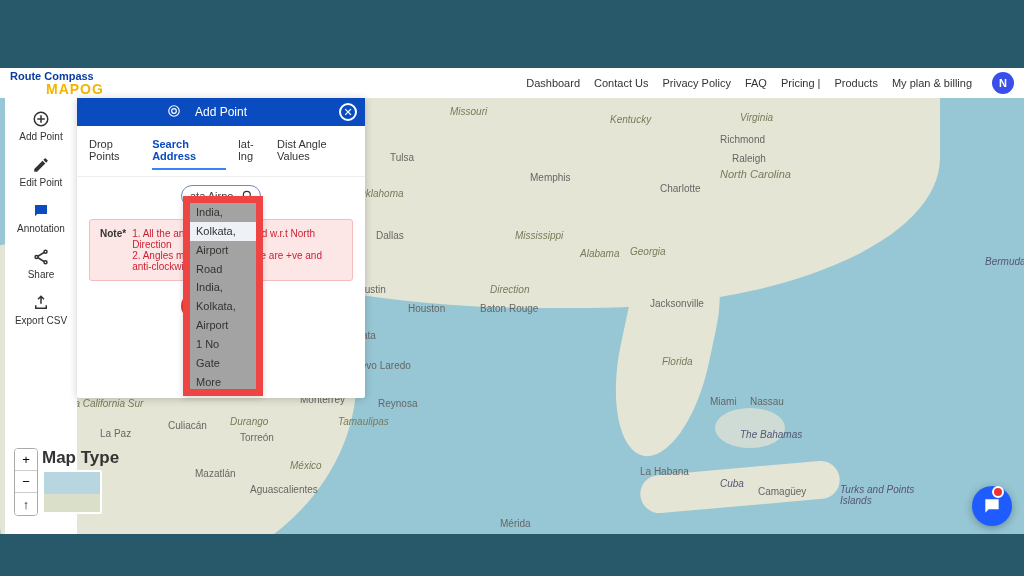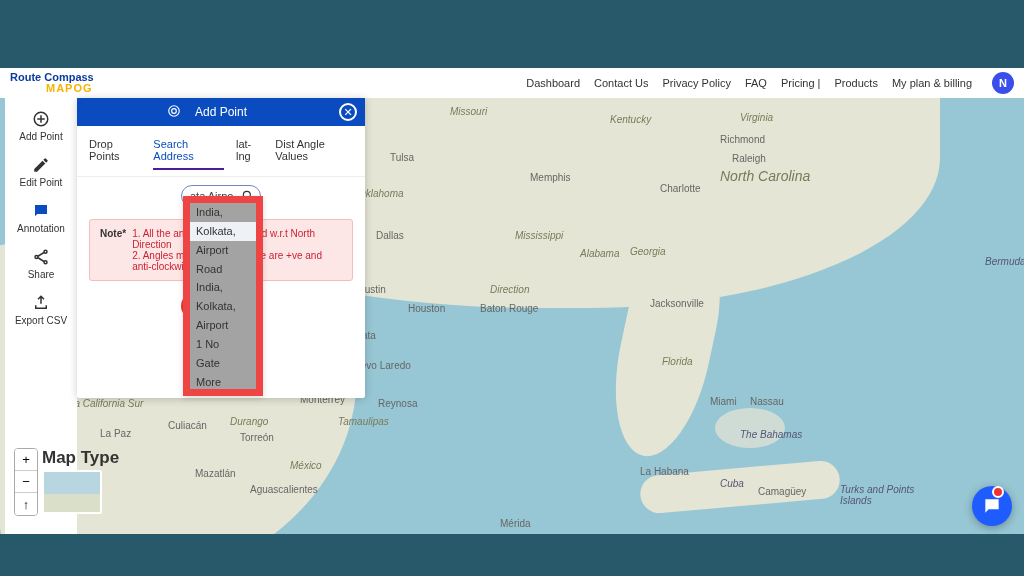--- a/index.html
+++ b/index.html
@@ -1,21 +1,21 @@
 <!DOCTYPE html>
 <html><head>
 <meta charset="utf-8">
 <style>
   * { margin: 0; padding: 0; box-sizing: border-box; font-family: Arial, Helvetica, sans-serif; }
   html, body { width: 1024px; height: 576px; overflow: hidden; background: #27596a; }
   .stage { position: relative; width: 1024px; height: 576px; border-radius: 21px; }
   .topbar { position: absolute; top: 68px; left: 0; right: 0; height: 30px; background: #fff; display: flex; align-items: center; padding: 0 10px; }
   .brand { display:flex; flex-direction:column; line-height:1; }
   .brand .t1 { color:#0a3c9e; font-weight:700; font-size:11px; }
-  .brand .t2 { color:#f4b400; font-weight:700; font-size:11px; letter-spacing:1px; margin-left:12px;padding-left:24px; }
+  .brand .t2 { color:#f4b400; font-weight:700; font-size:14px; letter-spacing:1px; margin-left:12px;padding-left:24px; }
   .topnav { margin-left:auto; display:flex; align-items:center; gap:14px; font-size:11px; color:#333; }
   .topnav span { cursor:pointer; }
   .avatar { width:22px; height:22px; border-radius:50%; background:#3a4eea; color:#fff; display:flex; align-items:center; justify-content:center; font-size:11px; font-weight:600; margin-left:6px;}
 
   .sidebar { position:absolute; top:98px; left:5px; width:72px; bottom:42px; background:#fff; padding:8px 0; display:flex; flex-direction:column; align-items:center; gap:6px; }
   .side-item { display:flex; flex-direction:column; align-items:center; gap:3px; font-size:10px; color:#333; cursor:pointer; padding:4px 0;}
   .side-item svg { width:18px; height:18px; }
 
   .map { position:absolute; top:98px; left:0; right:0; bottom:42px; background:#c8dfe3; overflow:hidden; }
   .water { position:absolute; inset:0; background:#97c7d4; }
@@ -27,21 +27,21 @@
   .land.l5  { left:715px; top:310px; width:70px; height:40px; border-radius:50%; opacity:.7; }
   .maplabel { position:absolute; font-size:10px; color:#666; pointer-events:none; }
   .maplabel.state { font-style:italic; color:#7a7a5a; }
 
   .addpoint { position:absolute; top:98px; left:77px; width:288px; height:300px; background:#fff; border-radius:2px; box-shadow:0 1px 8px rgba(0,0,0,.2); display:flex; flex-direction:column; }
   .ap-head { background:#0a4cc0; color:#fff; height:28px; display:flex; align-items:center; justify-content:center; position:relative; font-size:12px; font-weight:500; }
   .ap-head .gear { position:absolute; left:50%; transform:translateX(-54px); top:6px; }
   .ap-close { position:absolute; right:8px; top:5px; width:18px; height:18px; border:2px solid #fff; border-radius:50%; display:flex; align-items:center; justify-content:center; font-size:11px; cursor:pointer;}
   .ap-tabs { display:flex; gap:12px; padding:12px 12px 6px; font-size:11px; color:#333; border-bottom:1px solid #eee; }
   .ap-tabs .tab { cursor:pointer; padding-bottom:6px; }
-  .ap-tabs .tab.active { color:#0a4cc0; border-bottom:2px solid #4c1d95; font-weight:400;}
+  .ap-tabs .tab.active { color:#0a4cc0; border-bottom:2px solid #3b82f6; font-weight:700;}
   .ap-body { padding:8px 12px 12px; display:flex; flex-direction:column; align-items:center; gap:12px; position:relative; }
   .searchwrap { position:relative; width:80px; align-self:center;}
   .searchbox { width:80px; height:22px; border:1px solid #6b8abf; border-radius:12px; padding:0 22px 0 8px; font-size:11px; color:#444; outline:none;}
   .searchicon { position:absolute; right:6px; top:4px; }
   .suggest { position:absolute; top:196px; left:183px; width:80px; max-height:200px; background:#a3a3a3; border:7px solid #ef4444; overflow-y:auto; font-size:11px; color:#333; z-index:30; box-shadow:0 2px 6px rgba(0,0,0,.15);}
   .suggest div { padding:2px 6px; line-height:1.35; }
   .suggest div.h { background:#eef2f7; }
   .suggest::-webkit-scrollbar { width:10px; }
   .suggest::-webkit-scrollbar-thumb { background:#bdbdbd; border-radius:4px; }
 
@@ -94,21 +94,21 @@
 
     <span class="maplabel state" style="left:450px; top:8px;">Missouri</span>
     <span class="maplabel state" style="left:610px; top:16px;">Kentucky</span>
     <span class="maplabel state" style="left:740px; top:14px;">Virginia</span>
     <span class="maplabel" style="left:720px; top:36px;">Richmond</span>
     <span class="maplabel" style="left:390px; top:54px;">Tulsa</span>
     <span class="maplabel" style="left:530px; top:74px;">Memphis</span>
     <span class="maplabel" style="left:660px; top:85px;">Charlotte</span>
     <span class="maplabel" style="left:732px; top:55px;">Raleigh</span>
     <span class="maplabel state" style="left:358px; top:90px;">Oklahoma</span>
-    <span class="maplabel state" style="left:720px; top:70px; font-size:14px;">North Carolina</span>
+    <span class="maplabel state" style="left:720px; top:70px; font-size:11px;">North Carolina</span>
     <span class="maplabel" style="left:376px; top:132px;">Dallas</span>
     <span class="maplabel state" style="left:515px; top:132px;">Mississippi</span>
     <span class="maplabel state" style="left:580px; top:150px;text-align:right;">Alabama</span>
     <span class="maplabel state" style="left:630px; top:148px;">Georgia</span>
     <span class="maplabel" style="left:358px; top:186px;">Austin</span>
     <span class="maplabel state" style="left:490px; top:186px;">Direction</span>
     <span class="maplabel" style="left:408px; top:205px;">Houston</span>
     <span class="maplabel" style="left:480px; top:205px;">Baton Rouge</span>
     <span class="maplabel" style="left:650px; top:200px;">Jacksonville</span>
     <span class="maplabel state" style="left:95px; top:220px;">Sonora</span>

